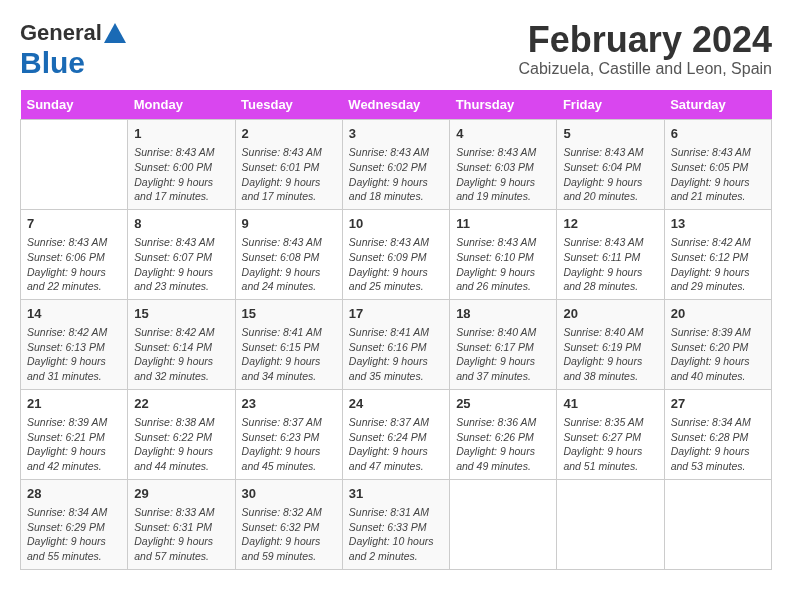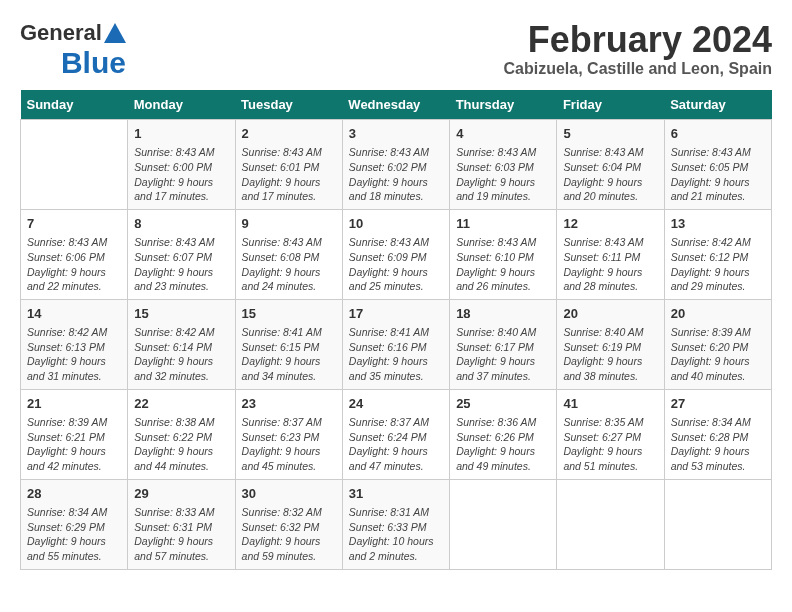--- a/index.html
+++ b/index.html
@@ -12,43 +12,43 @@
     }
     .header {
       display: flex;
       justify-content: space-between;
       align-items: flex-start;
       margin-bottom: 10px;
     }
     .logo {
       display: flex;
       flex-direction: column;
-      align-items: flex-end;
+      align-items: flex-start;
     }
     .logo-line1 { display: flex; align-items: center; }
     .logo-line2 { color: #1a6ab5; font-size: 30px; font-weight: bold; }
     .title-block { text-align: right; }
     .title-block h1 {
       font-size: 36px;
       font-weight: bold;
       color: #333;
       line-height: 1.1;
     }
     .title-block h2 {
       font-size: 16px;
-      font-weight: bold;
+      font-weight: normal;
       color: #555;
     }
     table {
       width: 100%;
       border-collapse: collapse;
       font-size: 11.5px;
     }
     thead tr th {
-      background-color: #0f766e;
+      background-color: #d946ef;
       color: #fff;
       padding: 7px 6px;
       text-align: left;
       font-size: 13px;
       font-weight: bold;
     }
     tbody tr td {
       border: 1px solid #ccc;
       vertical-align: top;
       padding: 5px 6px;

